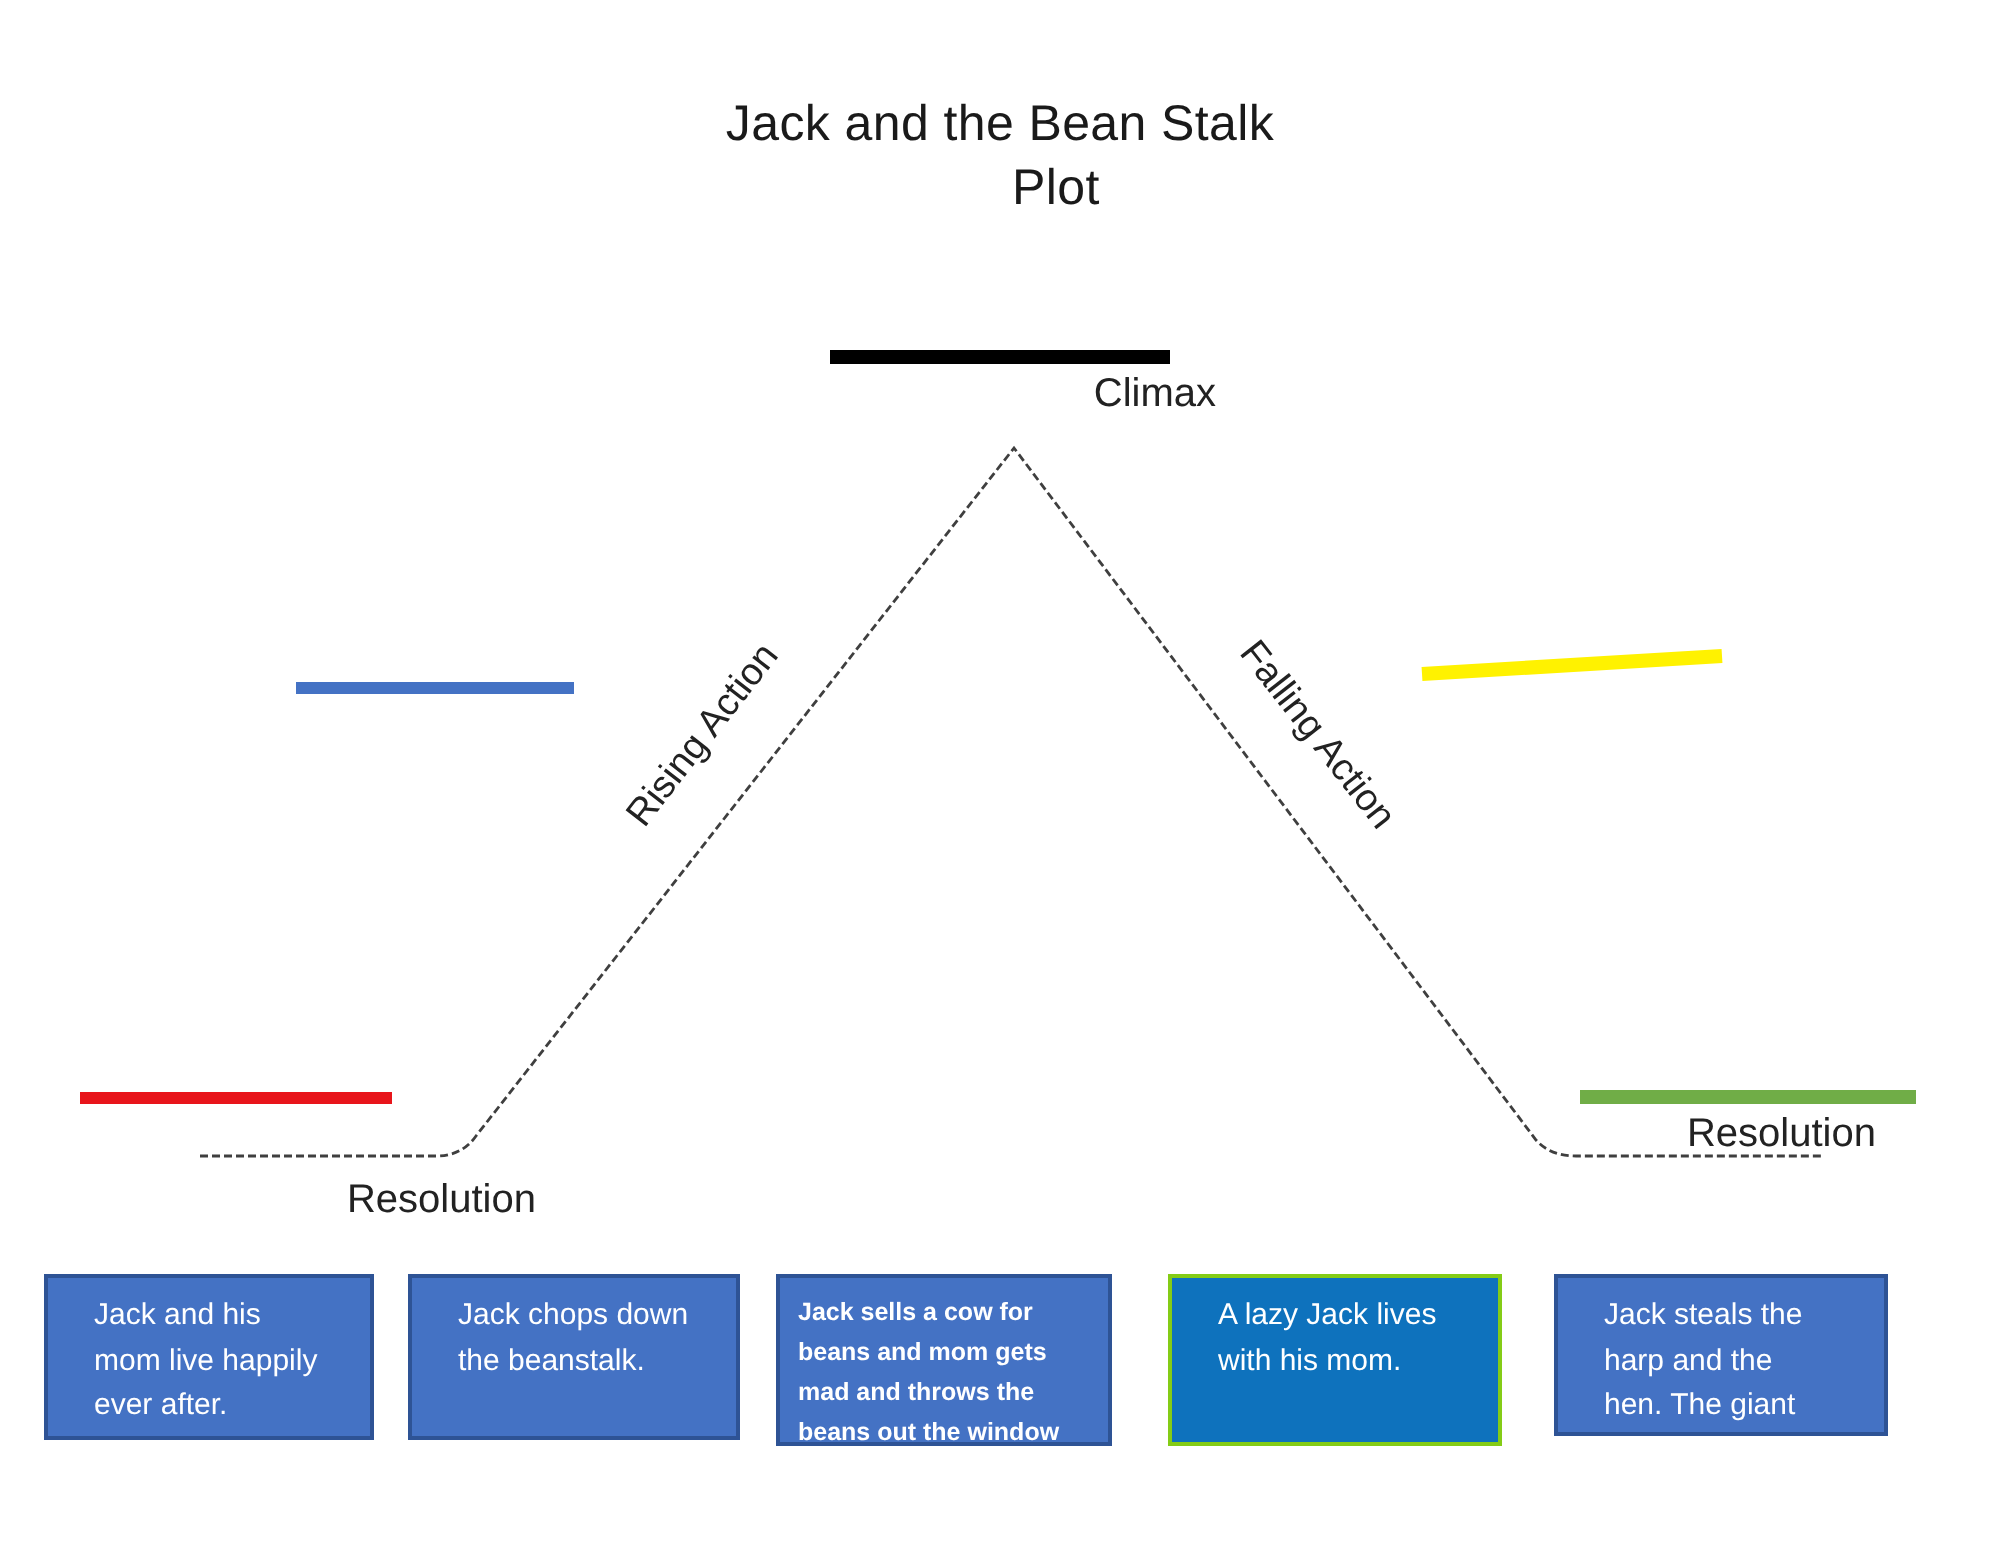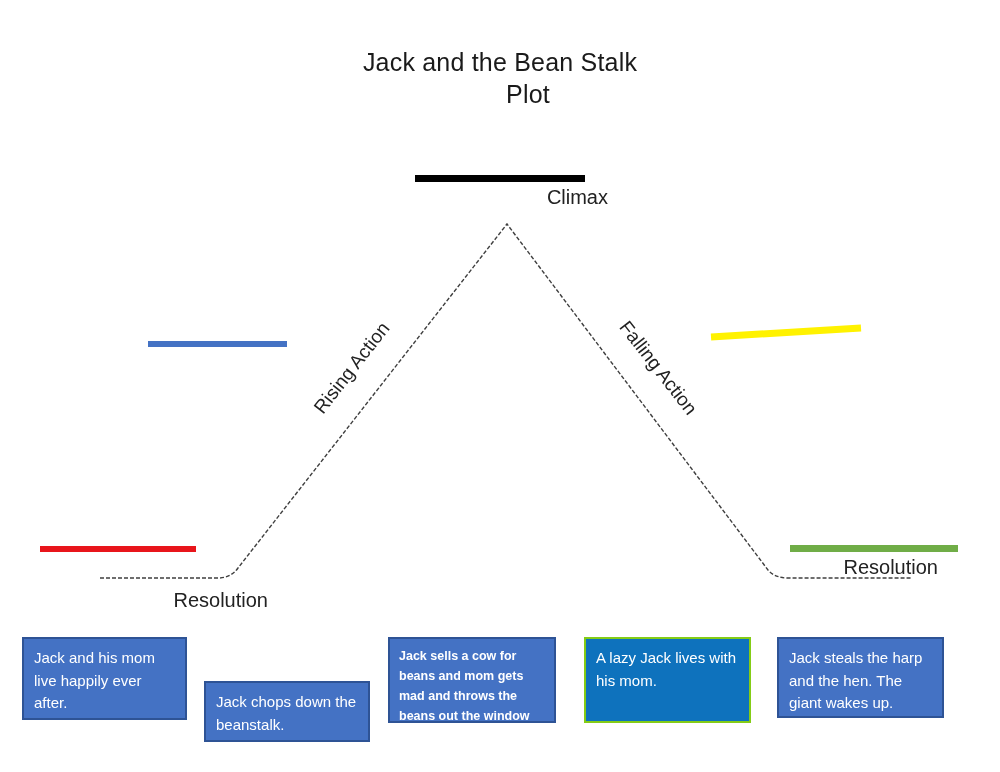--- a/index.html
+++ b/index.html
@@ -14,21 +14,21 @@
   }
   .stage-label{
     color:#222;font-size:20px;text-align:right;white-space:nowrap;
   }
   .rot-label{
     color:#222;font-size:19px;text-align:center;white-space:nowrap;
     transform-origin:center center;
   }
   .event-card{
     box-sizing:border-box;color:#ffffff;
-    padding:8px 10px;font-size:15px;line-height:1.5;
+    padding:8px 23px;font-size:15px;line-height:1.5;
   }
   .card-std{background:#4472c4;border:2px solid #2e5395;}
   .card-bright{background:#0e72bd;border:2px solid #84cc16;}
   .card-smallbold{font-size:12.5px;font-weight:bold;line-height:1.6;padding:7px 9px;}
   svg{display:block;}
 </style>
 </head>
 <body>
 
 <div class="abs title-line" style="top:48px;">Jack and the Bean Stalk</div>
@@ -50,21 +50,21 @@
 <div class="abs rot-label" style="left:578px;top:357px;width:160px;transform:rotate(52deg);">Falling Action</div>
 
 <div class="abs stage-label" style="left:68px;top:589px;width:200px;">Resolution</div>
 
 <div class="abs stage-label" style="left:738px;top:556px;width:200px;">Resolution</div>
 
 <div class="abs event-card card-std" style="left:22px;top:637px;width:165px;height:83px;">
   <span>Jack and his mom live happily ever after.</span>
 </div>
 
-<div class="abs event-card card-std" style="left:204px;top:637px;width:166px;height:61px;margin-top:44px;">
+<div class="abs event-card card-std" style="left:204px;top:637px;width:166px;height:83px;">
   <span>Jack chops down the beanstalk.</span>
 </div>
 
 <div class="abs event-card card-std card-smallbold" style="left:388px;top:637px;width:168px;height:86px;">
   <span>Jack sells a cow for beans and mom gets mad and throws the beans out the window</span>
 </div>
 
 <div class="abs event-card card-bright" style="left:584px;top:637px;width:167px;height:86px;">
   <span>A lazy Jack lives with his mom.</span>
 </div>

